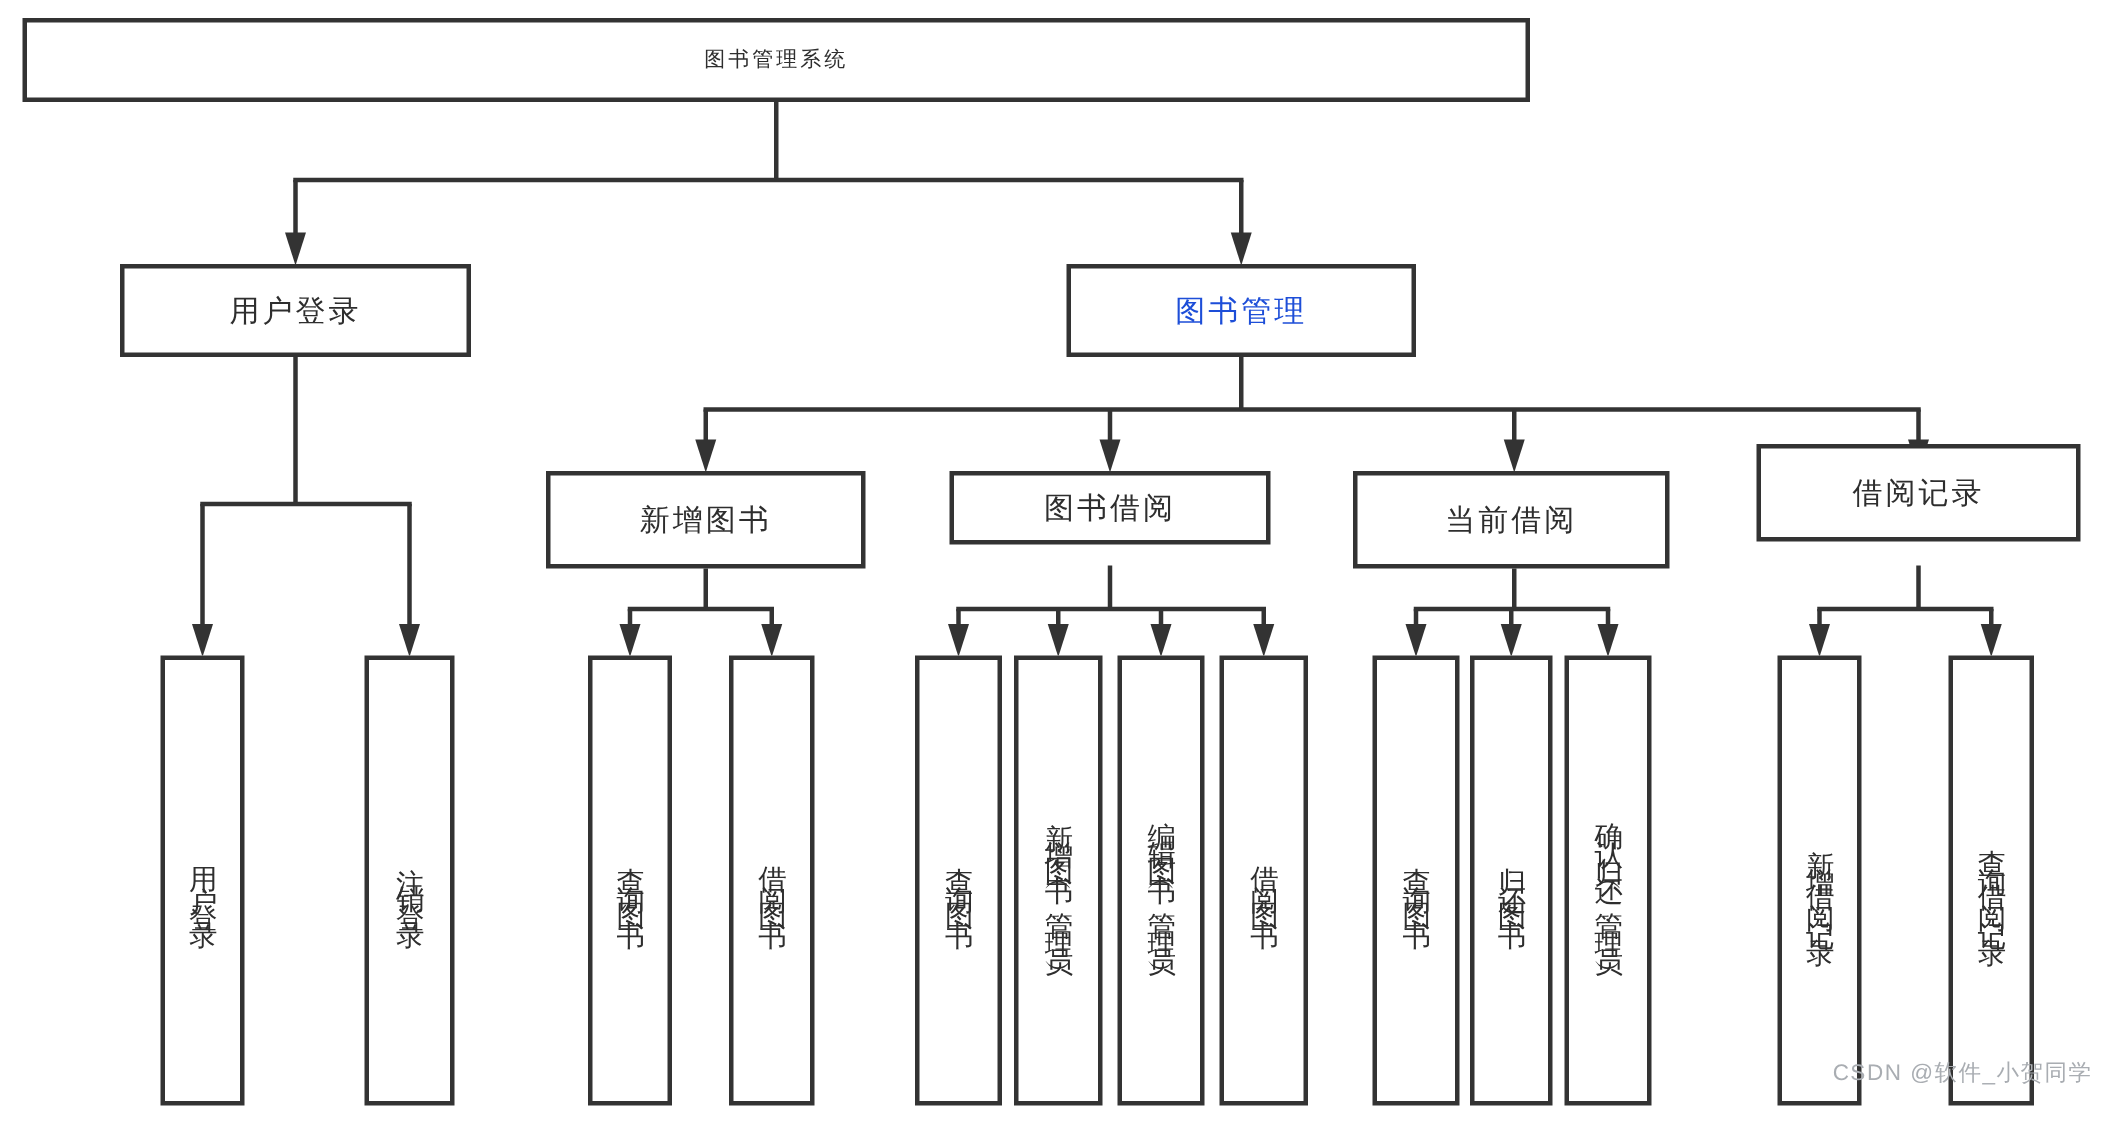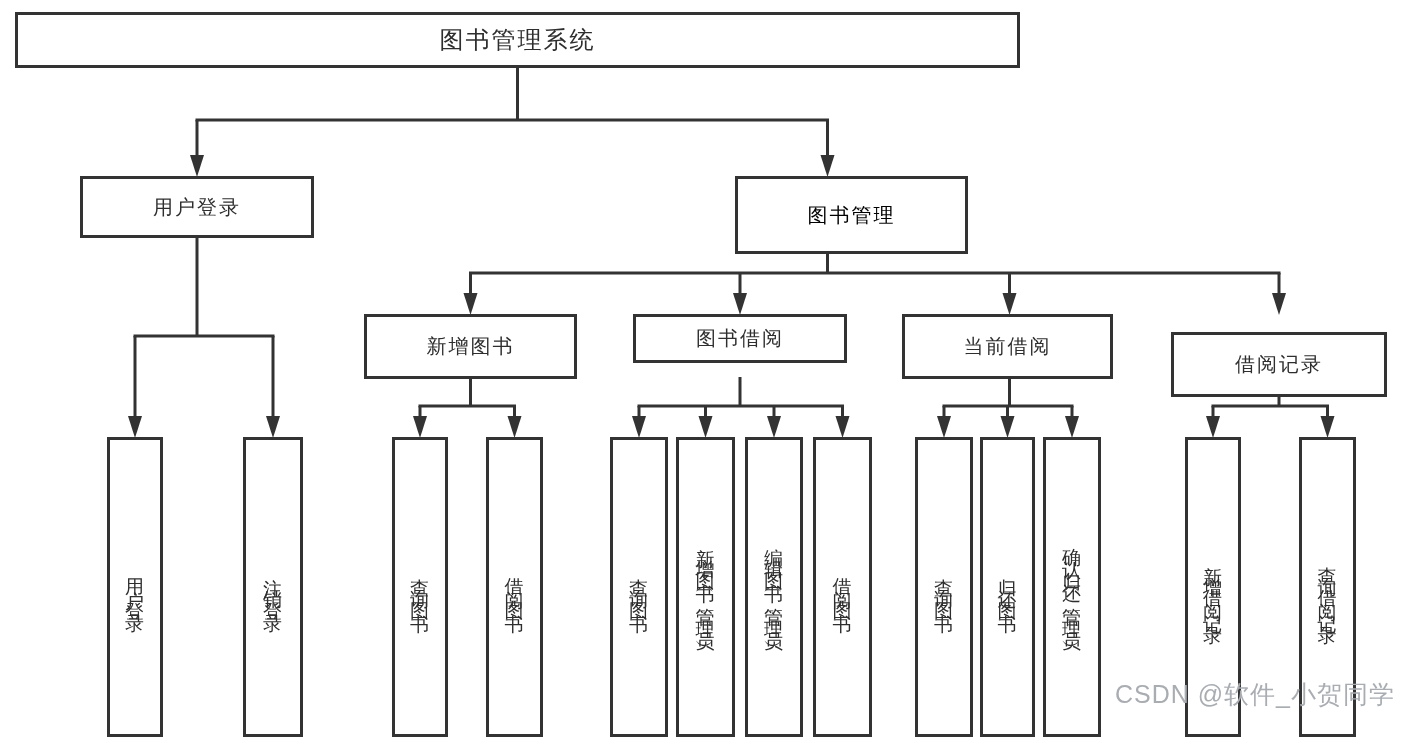--- a/index.html
+++ b/index.html
@@ -23,35 +23,35 @@
     align-items:center;
     justify-content:center;
     color:#2e2e2e;
   }
   .node.horizontal span{
     font-size:20px;
     letter-spacing:2px;
     white-space:nowrap;
   }
   .node.root span{
-    font-size:24px;
+    font-size:14px;
   }
   .node.vertical span{
     writing-mode:vertical-rl;
     text-orientation:mixed;
     font-size:19px;
     letter-spacing:12px;
     line-height:1;
     white-space:nowrap;
   }
   #watermark{
     position:absolute;
     right:10px;
-    top:678px;
-    font-size:25px;
+    top:706px;
+    font-size:15px;
     letter-spacing:1px;
     white-space:nowrap;
   }
 </style>
 </head>
 <body>
 
 <div id="stage">
   <svg id="connectors" xmlns="http://www.w3.org/2000/svg" viewBox="0 0 1405 747">
       <line x1="517.5" y1="66" x2="517.5" y2="120" stroke="#333333" stroke-width="3"></line>
@@ -107,33 +107,33 @@
       <line x1="1327.5" y1="406" x2="1327.5" y2="429" stroke="#333333" stroke-width="3"></line>
       <polygon points="1320.5,416 1334.5,416 1327.5,438" fill="#333333"></polygon>
     </svg>
   <div id="nodes">
       <div class="node horizontal root" style="left: 15px; top: 12px; width: 1005px; height: 56px; border-color: rgb(51, 51, 51); color: rgb(46, 46, 46);">
         <span>图书管理系统</span>
       </div>
       <div class="node horizontal" style="left: 80px; top: 176px; width: 234px; height: 62px; border-color: rgb(51, 51, 51); color: rgb(46, 46, 46);">
         <span>用户登录</span>
       </div>
-      <div class="node horizontal" style="left: 711px; top: 176px; width: 233px; height: 78px; border-color: rgb(51, 51, 51); color: #000000; margin-left: 24px;">
+      <div class="node horizontal" style="left: 711px; top: 176px; width: 233px; height: 62px; border-color: rgb(51, 51, 51); color: #1d4ed8;">
         <span>图书管理</span>
       </div>
       <div class="node horizontal" style="left: 364px; top: 314px; width: 213px; height: 65px; border-color: rgb(51, 51, 51); color: rgb(46, 46, 46);">
         <span>新增图书</span>
       </div>
       <div class="node horizontal" style="left: 633px; top: 314px; width: 214px; height: 49px; border-color: rgb(51, 51, 51); color: rgb(46, 46, 46);">
         <span>图书借阅</span>
       </div>
       <div class="node horizontal" style="left: 902px; top: 314px; width: 211px; height: 65px; border-color: rgb(51, 51, 51); color: rgb(46, 46, 46);">
         <span>当前借阅</span>
       </div>
-      <div class="node horizontal" style="left: 1171px; top: 332px; width: 216px; height: 65px; border-color: rgb(51, 51, 51); color: rgb(46, 46, 46);">
+      <div class="node horizontal" style="left: 1171px; top: 296px; width: 216px; height: 65px; border-color: rgb(51, 51, 51); color: rgb(46, 46, 46);">
         <span>借阅记录</span>
       </div>
       <div class="node vertical" style="left: 107px; top: 437px; width: 56px; height: 300px; border-color: rgb(51, 51, 51); color: rgb(46, 46, 46);">
         <span>用户登录</span>
       </div>
       <div class="node vertical" style="left: 243px; top: 437px; width: 60px; height: 300px; border-color: rgb(51, 51, 51); color: rgb(46, 46, 46);">
         <span>注销登录</span>
       </div>
       <div class="node vertical" style="left: 392px; top: 437px; width: 56px; height: 300px; border-color: rgb(51, 51, 51); color: rgb(46, 46, 46);">
         <span>查询图书</span>

